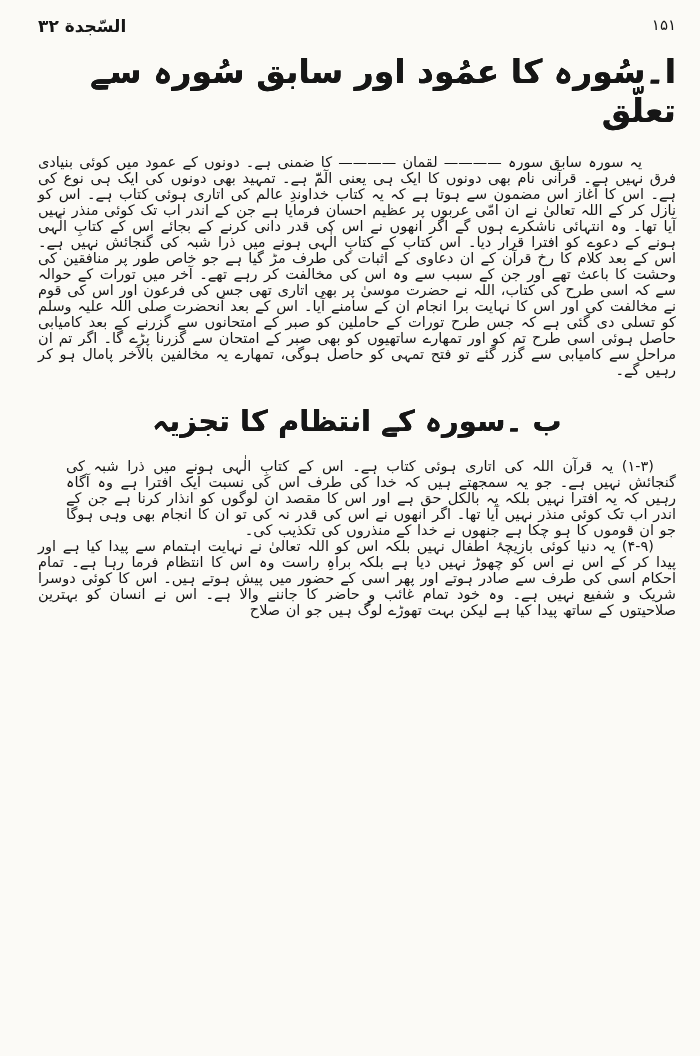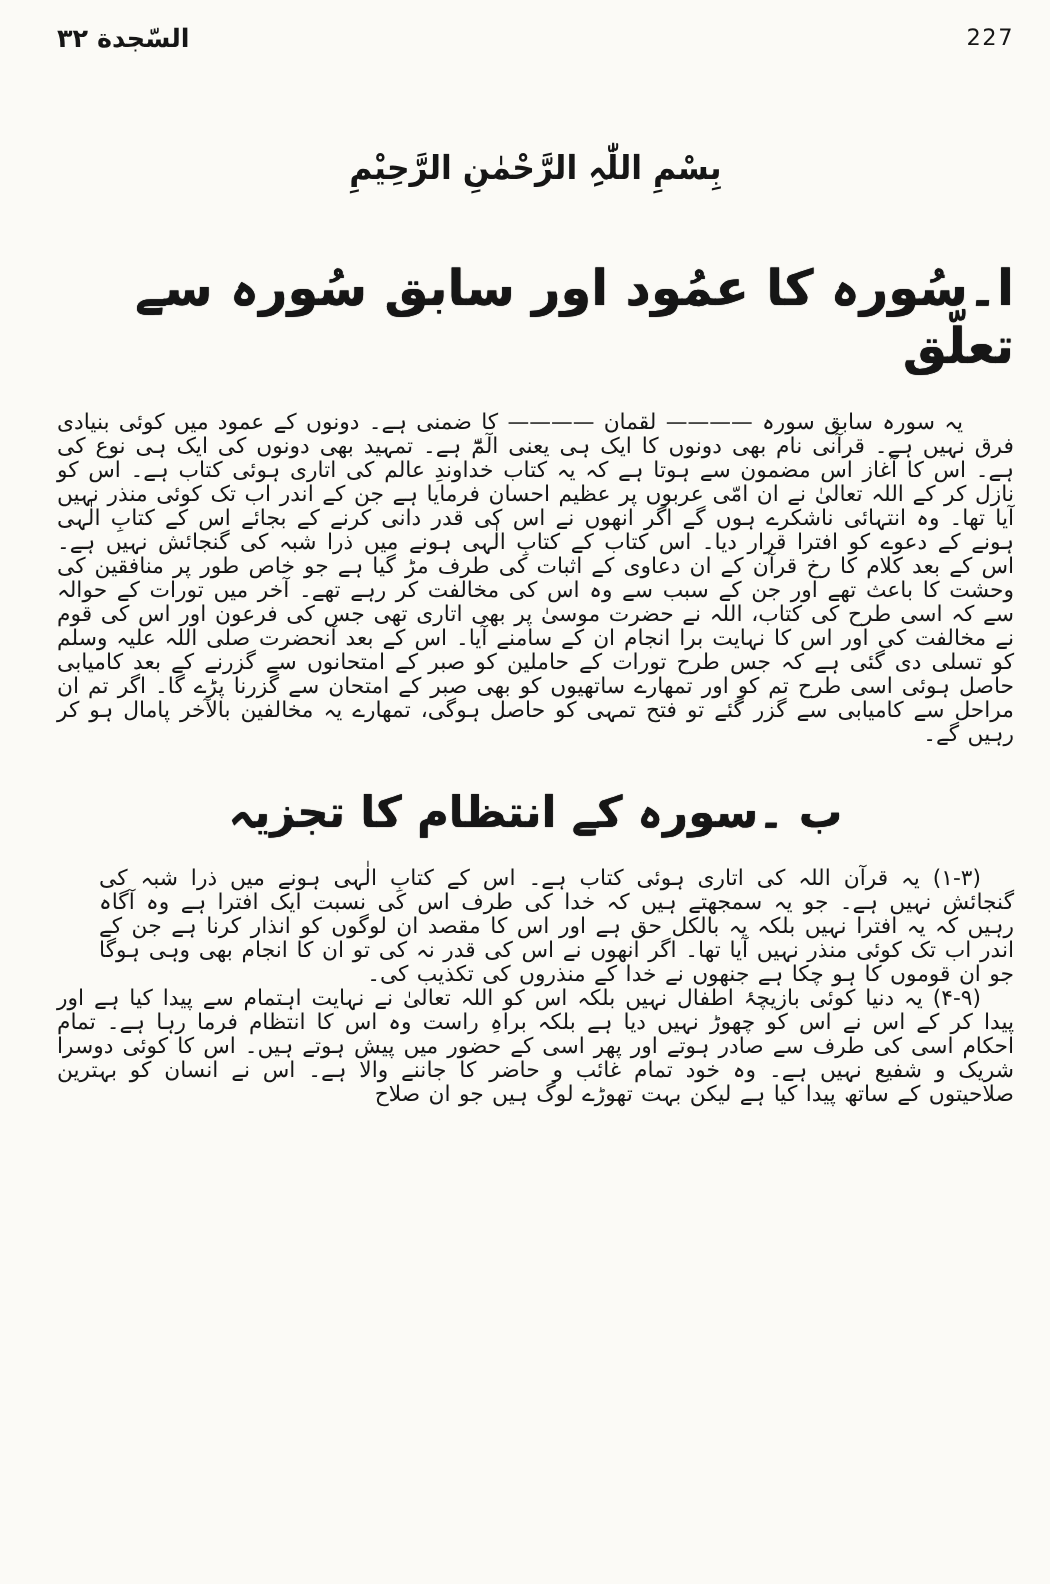--- a/index.html
+++ b/index.html
@@ -69,26 +69,23 @@
   .para-b1  { margin-top:20px; text-indent:22px;margin-left:28px; }
   .para-b2  { margin-top:0; text-indent:22px; }
 </style>
 </head>
 <body>
 
 <div class="page">
 
   <div class="header">
     <span class="surah-title">السّجدة ۳۲</span>
-    <span class="page-number">227</span>
+    <span class="page-number">۱۵۱</span>
   </div>
 
-  <div class="bismillah-wrap">
-    <div class="bismillah">بِسْمِ اللّٰہِ الرَّحْمٰنِ الرَّحِیْمِ</div>
-  </div>
 
   <h1 class="heading-a">ا۔سُورہ کا عمُود اور سابق سُورہ سے تعلّق</h1>
 
   <p class="body-para para-a">یہ سورہ سابق سورہ ———— لقمان ———— کا ضمنی ہے۔ دونوں کے عمود میں کوئی بنیادی فرق نہیں ہے۔ قرآنی نام بھی دونوں کا ایک ہی یعنی الٓمّٓ ہے۔ تمہید بھی دونوں کی ایک ہی نوع کی ہے۔ اس کا آغاز اس مضمون سے ہوتا ہے کہ یہ کتاب خداوندِ عالم کی اتاری ہوئی کتاب ہے۔ اس کو نازل کر کے اللہ تعالیٰ نے ان امّی عربوں پر عظیم احسان فرمایا ہے جن کے اندر اب تک کوئی منذر نہیں آیا تھا۔ وہ انتہائی ناشکرے ہوں گے اگر انھوں نے اس کی قدر دانی کرنے کے بجائے اس کے کتابِ الٰہی ہونے کے دعوے کو افترا قرار دیا۔ اس کتاب کے کتابِ الٰہی ہونے میں ذرا شبہ کی گنجائش نہیں ہے۔ اس کے بعد کلام کا رخ قرآن کے ان دعاوی کے اثبات کی طرف مڑ گیا ہے جو خاص طور پر منافقین کی وحشت کا باعث تھے اور جن کے سبب سے وہ اس کی مخالفت کر رہے تھے۔ آخر میں تورات کے حوالہ سے کہ اسی طرح کی کتاب، اللہ نے حضرت موسیٰ پر بھی اتاری تھی جس کی فرعون اور اس کی قوم نے مخالفت کی اور اس کا نہایت برا انجام ان کے سامنے آیا۔ اس کے بعد آنحضرت صلی اللہ علیہ وسلم کو تسلی دی گئی ہے کہ جس طرح تورات کے حاملین کو صبر کے امتحانوں سے گزرنے کے بعد کامیابی حاصل ہوئی اسی طرح تم کو اور تمھارے ساتھیوں کو بھی صبر کے امتحان سے گزرنا پڑے گا۔ اگر تم ان مراحل سے کامیابی سے گزر گئے تو فتح تمہی کو حاصل ہوگی، تمھارے یہ مخالفین بالآخر پامال ہو کر رہیں گے۔</p>
 
   <h2 class="heading-b">ب ۔سورہ کے انتظام کا تجزیہ</h2>
 
   <p class="body-para para-b1">(۱-۳) یہ قرآن اللہ کی اتاری ہوئی کتاب ہے۔ اس کے کتابِ الٰہی ہونے میں ذرا شبہ کی گنجائش نہیں ہے۔ جو یہ سمجھتے ہیں کہ خدا کی طرف اس کی نسبت ایک افترا ہے وہ آگاہ رہیں کہ یہ افترا نہیں بلکہ یہ بالکل حق ہے اور اس کا مقصد ان لوگوں کو انذار کرنا ہے جن کے اندر اب تک کوئی منذر نہیں آیا تھا۔ اگر انھوں نے اس کی قدر نہ کی تو ان کا انجام بھی وہی ہوگا جو ان قوموں کا ہو چکا ہے جنھوں نے خدا کے منذروں کی تکذیب کی۔</p>
 
   <p class="body-para para-b2">(۴-۹) یہ دنیا کوئی بازیچۂ اطفال نہیں بلکہ اس کو اللہ تعالیٰ نے نہایت اہتمام سے پیدا کیا ہے اور پیدا کر کے اس نے اس کو چھوڑ نہیں دیا ہے بلکہ براہِ راست وہ اس کا انتظام فرما رہا ہے۔ تمام احکام اسی کی طرف سے صادر ہوتے اور پھر اسی کے حضور میں پیش ہوتے ہیں۔ اس کا کوئی دوسرا شریک و شفیع نہیں ہے۔ وہ خود تمام غائب و حاضر کا جاننے والا ہے۔ اس نے انسان کو بہترین صلاحیتوں کے ساتھ پیدا کیا ہے لیکن بہت تھوڑے لوگ ہیں جو ان صلاح</p>

